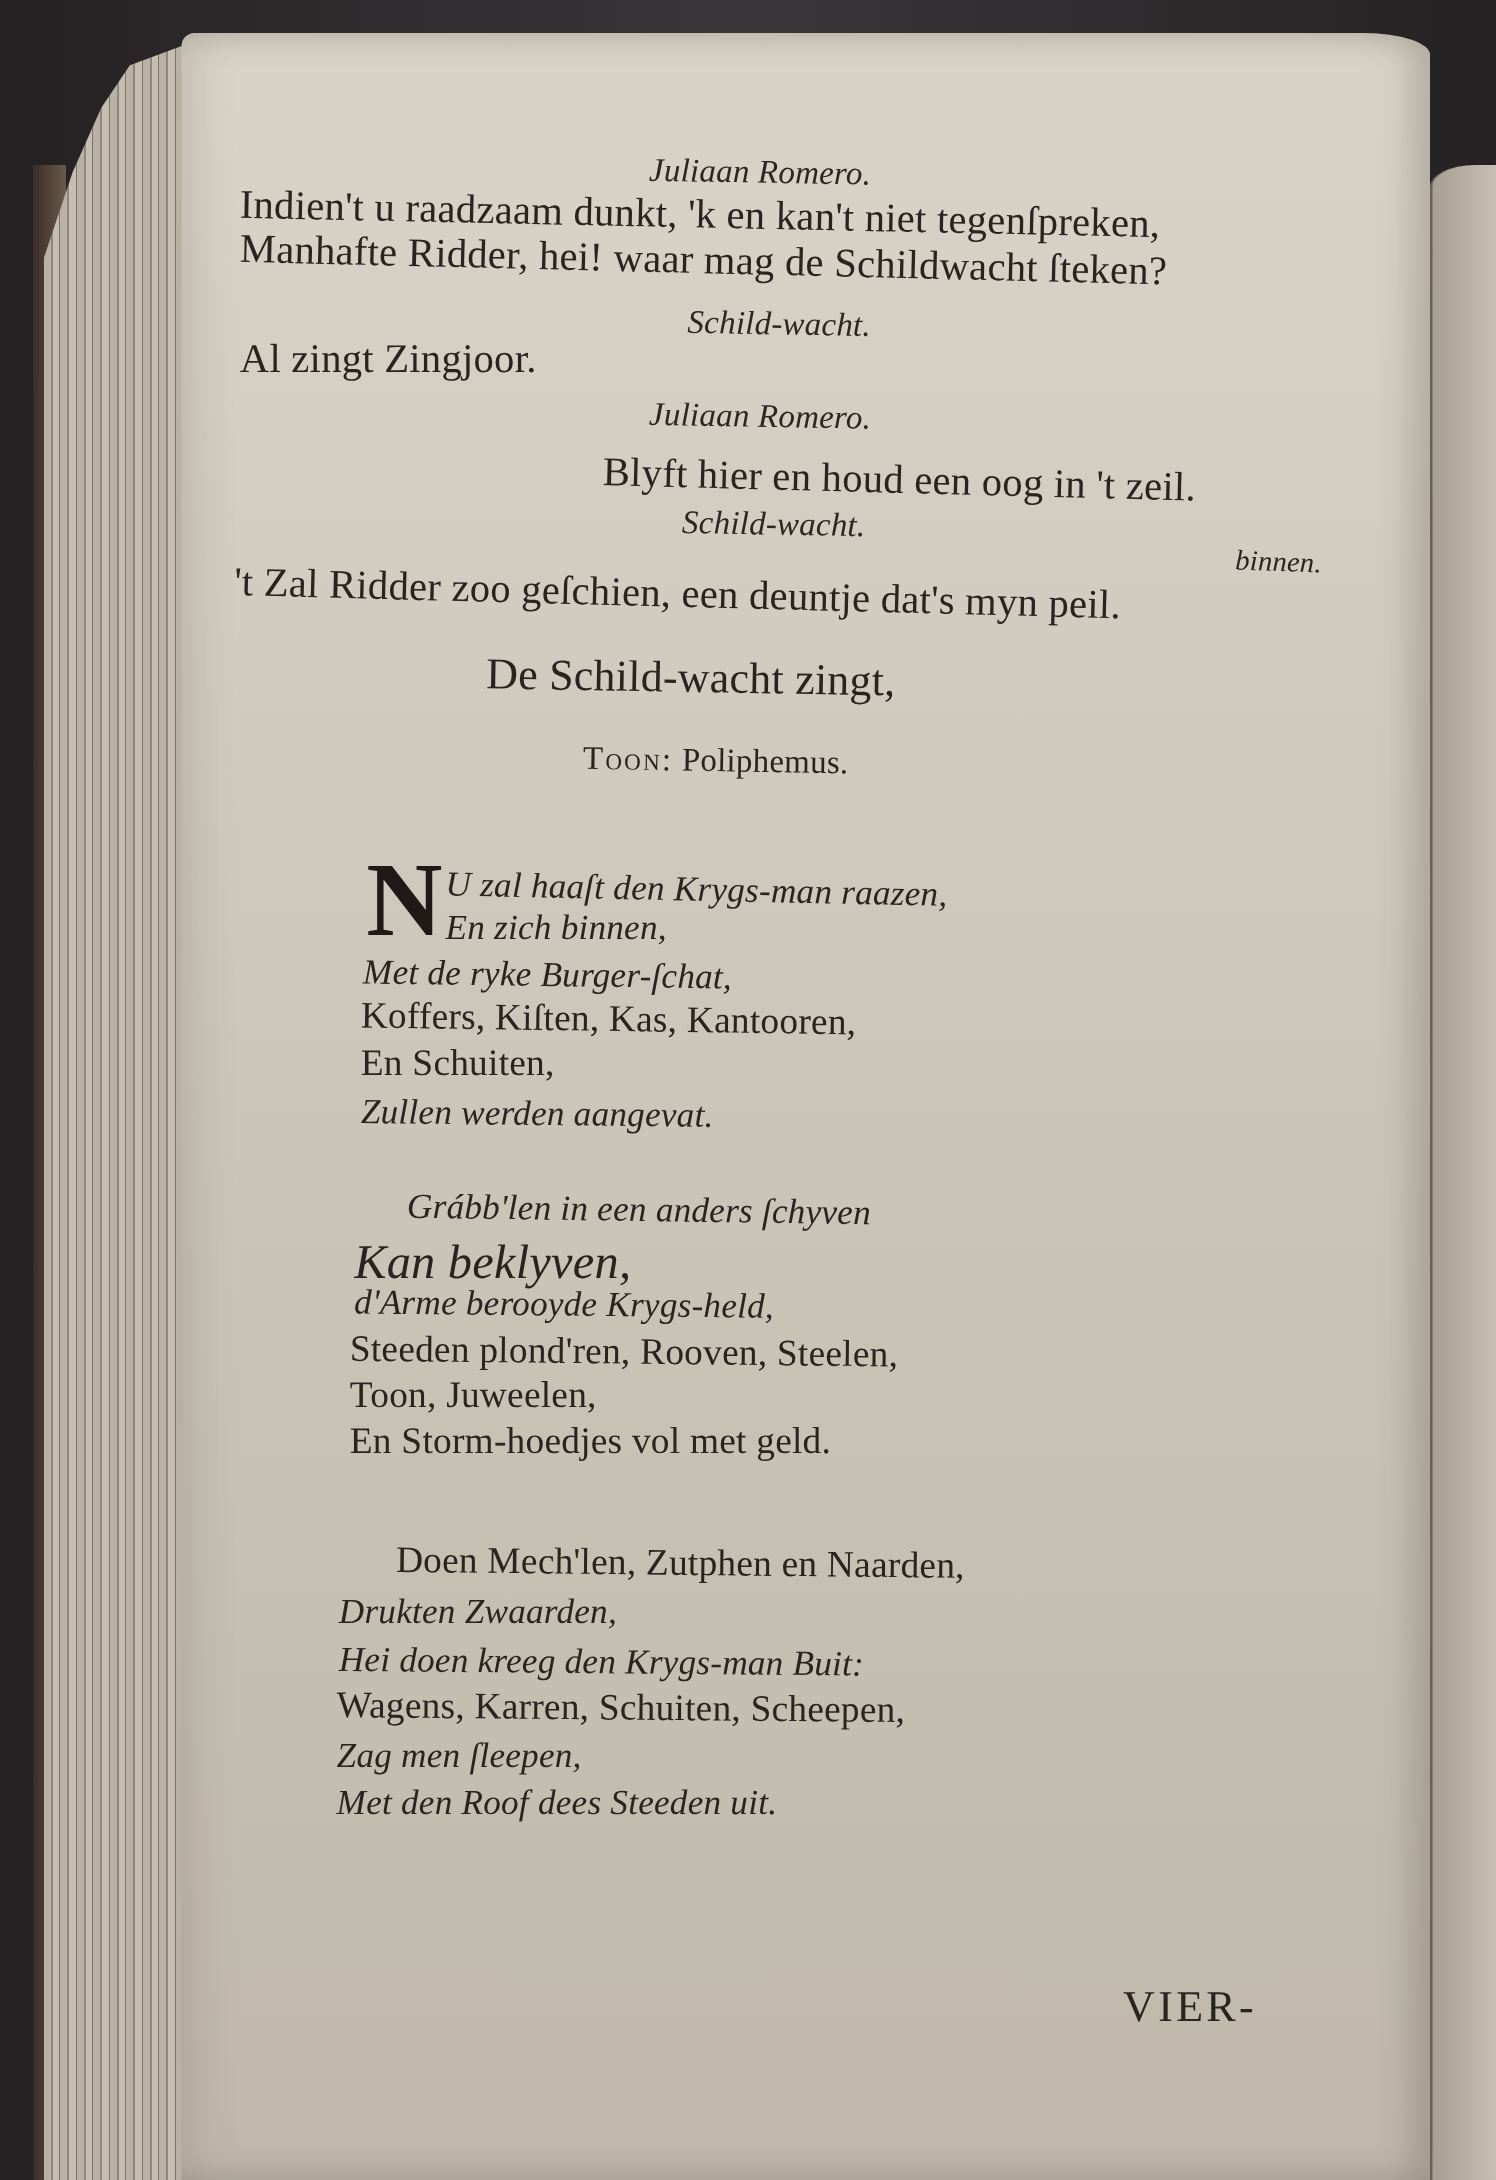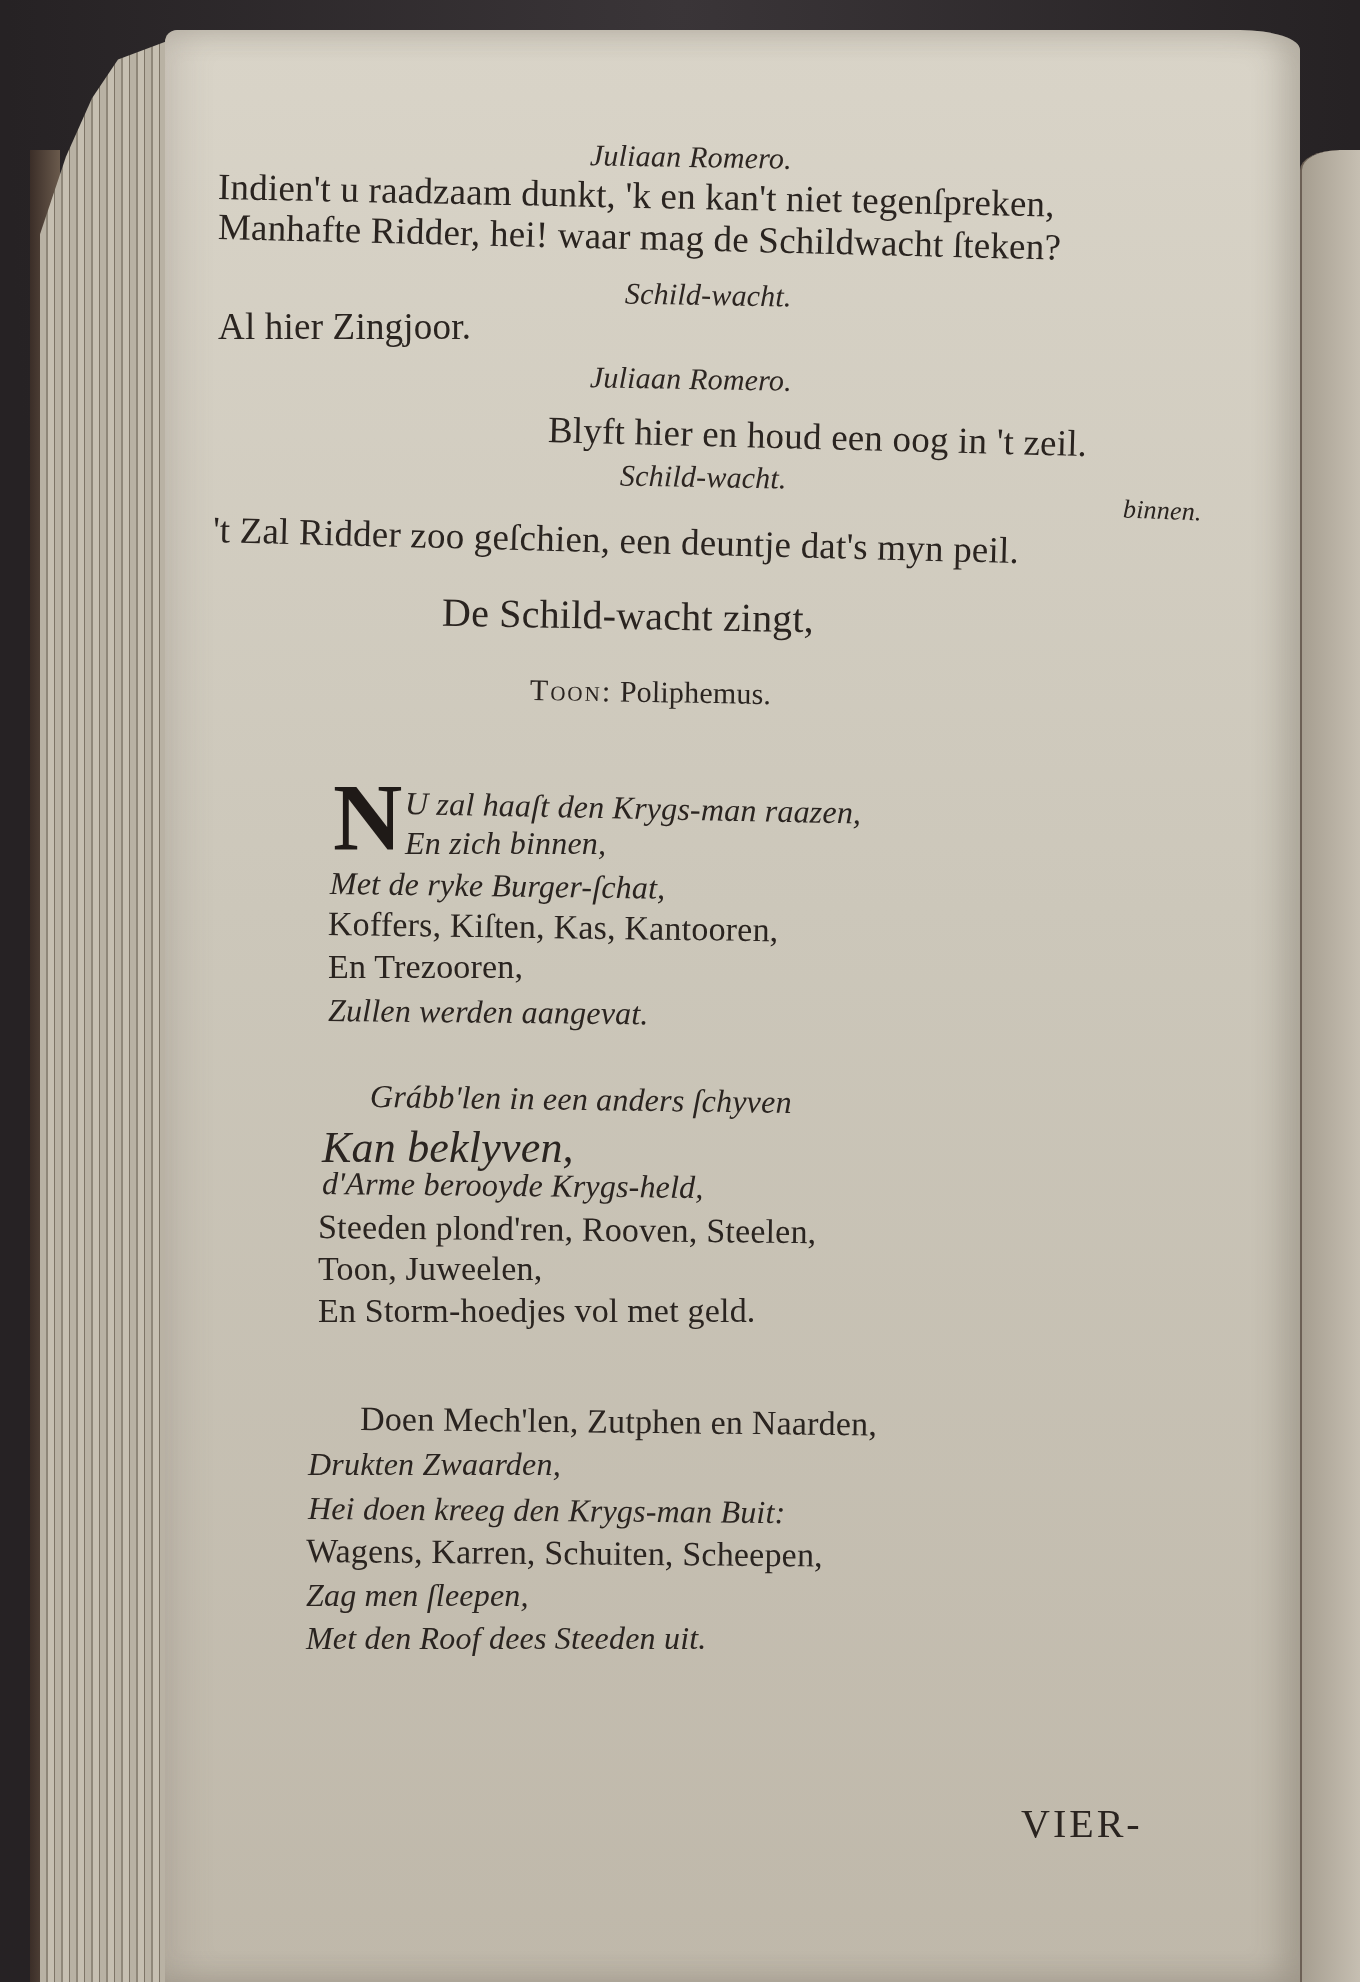--- a/index.html
+++ b/index.html
@@ -64,41 +64,41 @@
 <div class="page-edges"></div>
 <div class="facing-page"></div>
 
 <div class="page"></div>
 
 <div class="text speaker" style="left:590px; top:140px; transform:rotate(1deg);">Juliaan Romero.</div>
 <div class="text verse-main" style="left:218px; top:165px; font-size:37px; transform:rotate(1.2deg); transform-origin:left;">Indien't u raadzaam dunkt, 'k en kan't niet tegenſpreken,</div>
 <div class="text verse-main" style="left:218px; top:205px; font-size:37px; transform:rotate(1.4deg); transform-origin:left;">Manhafte Ridder, hei! waar mag de Schildwacht ſteken?</div>
 
 <div class="text speaker" style="left:625px; top:278px; transform:rotate(1deg);">Schild-wacht.</div>
-<div class="text verse-main" style="left:218px; top:305px; font-size:37px;">Al hier Zingjoor.</div>
+<div class="text verse-main" style="left:218px; top:305px; font-size:37px;">Al zingt Zingjoor.</div>
 
 <div class="text speaker" style="left:590px; top:362px; transform:rotate(1deg);">Juliaan Romero.</div>
 <div class="text verse-main" style="left:548px; top:408px; font-size:37px; transform:rotate(1.5deg); transform-origin:left;">Blyft hier en houd een oog in 't zeil.</div>
 
 <div class="text speaker" style="left:620px; top:460px; transform:rotate(1deg);">Schild-wacht.</div>
 <div class="text ital" style="left:1123px; top:496px; font-size:26px; transform:rotate(2deg);">binnen.</div>
 <div class="text verse-main" style="left:213px; top:508px; font-size:37px; transform:rotate(1.5deg); transform-origin:left;">'t Zal Ridder zoo geſchien, een deuntje dat's myn peil.</div>
 
 <div class="text song-title" style="left:442px; top:592px; transform:rotate(1deg);">De Schild-wacht zingt,</div>
 <div class="text tune" style="left:530px; top:675px; transform:rotate(1deg);">
   <span class="sc">Toon:</span>
   <span>Poliphemus.</span>
 </div>
 
 <div class="dropcap" style="left:333px; top:770px;">N</div>
 <div class="text ital" style="left:405px; top:785px; font-size:32px; transform:rotate(1.2deg); transform-origin:left;">U zal haaſt den Krygs-man raazen,</div>
 <div class="text ital" style="left:405px; top:825px; font-size:32px;">En zich binnen,</div>
 <div class="text ital" style="left:330px; top:865px; font-size:32px; transform:rotate(0.8deg); transform-origin:left;">Met de ryke Burger-ſchat,</div>
 <div class="text verse-main" style="left:328px; top:905px; transform:rotate(0.8deg); transform-origin:left;">Koffers, Kiſten, Kas, Kantooren,</div>
-<div class="text verse-main" style="left:328px; top:948px;">En Trezooren,</div>
+<div class="text verse-main" style="left:328px; top:948px;">En Schuiten,</div>
 <div class="text ital" style="left:328px; top:992px; font-size:32px; transform:rotate(0.6deg); transform-origin:left;">Zullen werden aangevat.</div>
 
 <div class="text ital" style="left:370px; top:1078px; font-size:32px; transform:rotate(0.8deg); transform-origin:left;">Grább'len in een anders ſchyven</div>
 <div class="text ital" style="left:322px; top:1122px; font-size:44px;">Kan beklyven,</div>
 <div class="text ital" style="left:322px; top:1165px; font-size:32px; transform:rotate(0.6deg); transform-origin:left;">d'Arme berooyde Krygs-held,</div>
 <div class="text verse-main" style="left:318px; top:1208px; transform:rotate(0.6deg); transform-origin:left;">Steeden plond'ren, Rooven, Steelen,</div>
 <div class="text verse-main" style="left:318px; top:1250px;">Toon, Juweelen,</div>
 <div class="text verse-main" style="left:318px; top:1292px;">En Storm-hoedjes vol met geld.</div>
 
 <div class="text verse-main" style="left:360px; top:1400px; transform:rotate(0.6deg); transform-origin:left;">Doen Mech'len, Zutphen en Naarden,</div>

